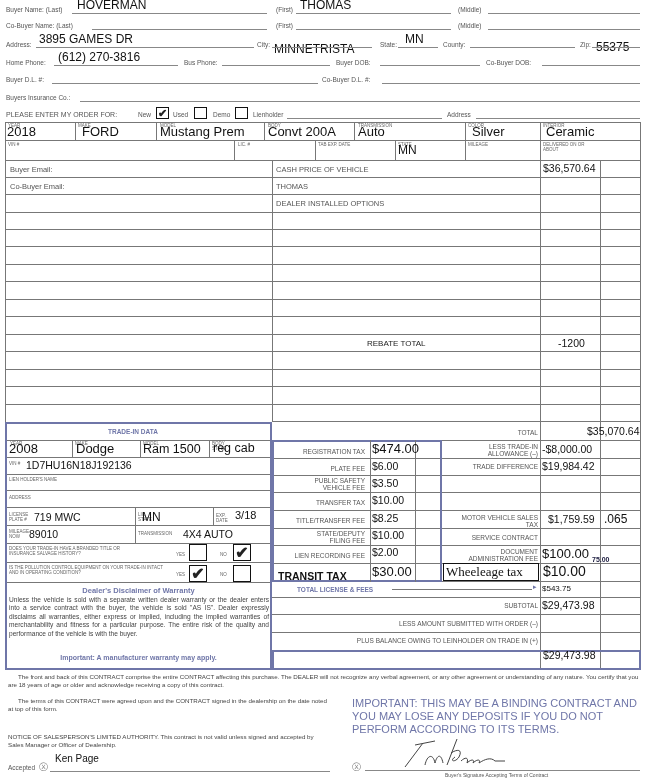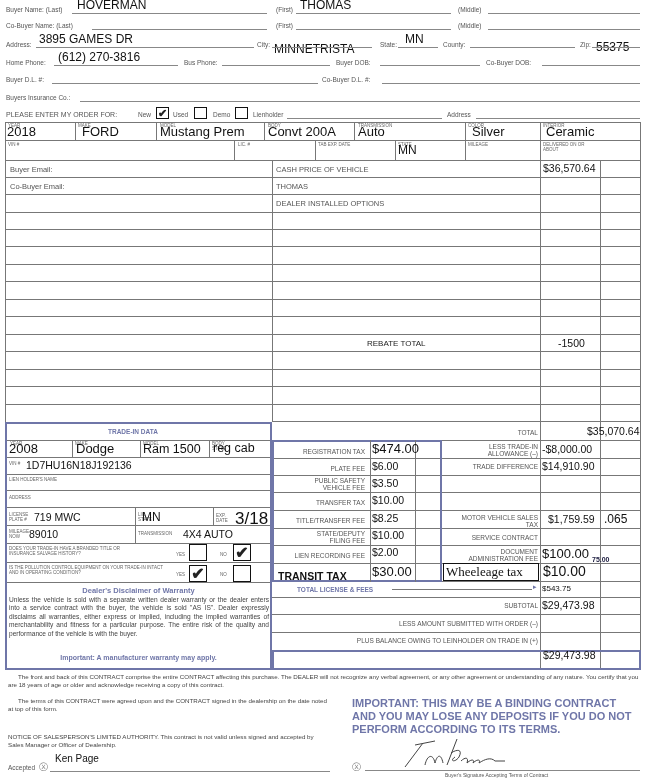--- a/index.html
+++ b/index.html
@@ -158,28 +158,28 @@
   <div class="hline" style="left:272px;top:632px;width:369px;"></div>
 
   <span class="lbl" style="left:10px;top:165px;font-size:7.5px;">Buyer Email:</span>
   <span class="lbl" style="left:10px;top:182px;font-size:7.5px;">Co-Buyer Email:</span>
 
   <span class="lbl" style="left:276px;top:165px;font-size:7.5px;">CASH PRICE OF VEHICLE</span>
   <span class="money" style="left:543px;top:162px;">$36,570.64</span>
   <span class="lbl" style="left:276px;top:182px;font-size:7.5px;">THOMAS</span>
   <span class="lbl" style="left:276px;top:199px;font-size:7.5px;">DEALER INSTALLED OPTIONS</span>
   <span class="lbl" style="left:367px;top:339px;font-size:8px;color:#222;">REBATE TOTAL</span>
-  <span class="money" style="left:558px;top:337px;">-1500</span>
+  <span class="money" style="left:558px;top:337px;">-1200</span>
 
   <span class="rlabel" style="right:109px;top:429px;">TOTAL</span>
   <span class="money" style="left:542px;top:425px;padding-left:45px;">$35,070.64</span>
   <span class="rlabel" style="right:109px;top:443px;width:80px;white-space:normal;">LESS TRADE-IN ALLOWANCE (–)</span>
   <span class="money" style="left:542px;top:443px;">-$8,000.00</span>
   <span class="rlabel" style="right:109px;top:463px;">TRADE DIFFERENCE</span>
-  <span class="money" style="left:542px;top:460px;">$14,910.90</span>
+  <span class="money" style="left:542px;top:460px;">$19,984.42</span>
   <span class="rlabel" style="right:109px;top:514px;width:80px;white-space:normal;">MOTOR VEHICLE SALES TAX</span>
   <span class="money" style="left:548px;top:513px;">$1,759.59</span>
   <span class="money" style="left:604px;top:512px;font-size:12px;">.065</span>
   <span class="rlabel" style="right:109px;top:534px;">SERVICE CONTRACT</span>
   <span class="rlabel" style="right:109px;top:548px;width:90px;white-space:normal;">DOCUMENT ADMINISTRATION FEE</span>
   <span class="money" style="left:542px;top:546px;font-size:13px;">$100.00</span>
   <span class="money" style="left:592px;top:556px;font-size:7px;font-weight:bold;color:#222244;">75.00</span>
   <div class="abs" style="left:443px;top:563px;width:96px;height:18px;border:1px solid #111;background:#fff;">
     <span class="abs" style="left:2px;top:0px;font-family:'Liberation Serif',serif;font-size:13px;color:#111;white-space:nowrap;">Wheeleage tax</span>
   </div>
@@ -261,21 +261,21 @@
   <span class="lbl-s" style="left:9px;top:461px;">VIN #</span>
   <span class="val-s" style="left:26px;top:459px;">1D7HU16N18J192136</span>
   <span class="lbl-s" style="left:9px;top:477px;width:50px;white-space:normal;">LIEN HOLDER'S NAME</span>
   <span class="lbl-s" style="left:9px;top:495px;">ADDRESS</span>
 
   <span class="lbl-s" style="left:9px;top:512px;width:24px;white-space:normal;">LICENSE PLATE #</span>
   <span class="val-s" style="left:34px;top:511px;">719 MWC</span>
   <span class="lbl-s" style="left:138px;top:512px;width:16px;white-space:normal;">LIC. STATE</span>
   <span class="val-s" style="left:142px;top:510px;font-size:12px;">MN</span>
   <span class="lbl-s" style="left:216px;top:513px;width:14px;white-space:normal;">EXP. DATE</span>
-  <span class="val-s" style="left:235px;top:509px;font-size:17px;">3/18</span>
+  <span class="val-s" style="left:235px;top:509px;font-size:11px;">3/18</span>
 
   <span class="lbl-s" style="left:9px;top:529px;width:20px;white-space:normal;">MILEAGE NOW</span>
   <span class="val-s" style="left:29px;top:528px;">89010</span>
   <span class="lbl-s" style="left:138px;top:531px;">TRANSMISSION</span>
   <span class="val-s" style="left:183px;top:528px;">4X4 AUTO</span>
 
   <span class="lbl-s" style="left:9px;top:546px;width:130px;white-space:normal;">DOES YOUR TRADE-IN HAVE A BRANDED TITLE OR INSURANCE SALVAGE HISTORY?</span>
   <span class="lbl-s" style="left:176px;top:552px;">YES</span>
   <div class="cb2" style="left:189px;top:544px;"></div>
   <span class="lbl-s" style="left:220px;top:552px;">NO</span>
@@ -288,21 +288,21 @@
   <div class="cb2" style="left:233px;top:565px;"></div>
 
   <div class="abs blue-t" style="left:7px;top:586px;width:263px;text-align:center;font-size:7.5px;font-weight:bold;">Dealer's Disclaimer of Warranty</div>
   <div class="abs" style="left:9px;top:596px;width:260px;font-size:6.6px;line-height:8.4px;color:#444;text-align:justify;">Unless the vehicle is sold with a separate written dealer warranty or the dealer enters into a service contract with the buyer, the vehicle is sold "AS IS". Dealer expressly disclaims all warranties, either express or implied, including the implied warranties of merchantability and fitness for a particular purpose. The entire risk of the quality and performance of the vehicle is with the buyer.</div>
   <div class="abs blue-t" style="left:7px;top:654px;width:263px;text-align:center;font-size:7px;font-weight:bold;">Important: A manufacturer warranty may apply.</div>
 </div>
 
 <div>
   <div class="small-p" style="left:8px;top:673px;width:634px;text-indent:10px;">The front and back of this CONTRACT comprise the entire CONTRACT affecting this purchase. The DEALER will not recognize any verbal agreement, or any other agreement or understanding of any nature. You certify that you are 18 years of age or older and acknowledge receiving a copy of this contract.</div>
   <div class="small-p" style="left:8px;top:697px;width:322px;text-indent:10px;">The terms of this CONTRACT were agreed upon and the CONTRACT signed in the dealership on the date noted at top of this form.</div>
-  <div class="abs" style="left:352px;top:697px;width:290px;font-size:11px;font-weight:bold;line-height:13px;color:#6f76a8;">
+  <div class="abs" style="left:352px;top:697px;width:290px;font-size:11px;font-weight:normal;line-height:13px;color:#6f76a8;">
     <span>IMPORTANT:</span>
     <span>THIS MAY BE A BINDING CONTRACT AND YOU MAY LOSE ANY DEPOSITS IF YOU DO NOT PERFORM ACCORDING TO ITS TERMS.</span>
   </div>
   <div class="small-p" style="left:8px;top:733px;width:322px;">NOTICE OF SALESPERSON'S LIMITED AUTHORITY. This contract is not valid unless signed and accepted by Sales Manager or Officer of Dealership.</div>
   <span class="lbl" style="left:8px;top:764px;">Accepted</span>
   <span class="abs" style="left:39px;top:761px;font-size:9px;color:#777;">ⓧ</span>
   <span class="abs" style="left:55px;top:753px;font-size:10px;color:#111;">Ken Page</span>
   <div class="uline" style="left:50px;top:771px;width:280px;"></div>
 
   <span class="abs" style="left:352px;top:761px;font-size:9px;color:#777;">ⓧ</span>

